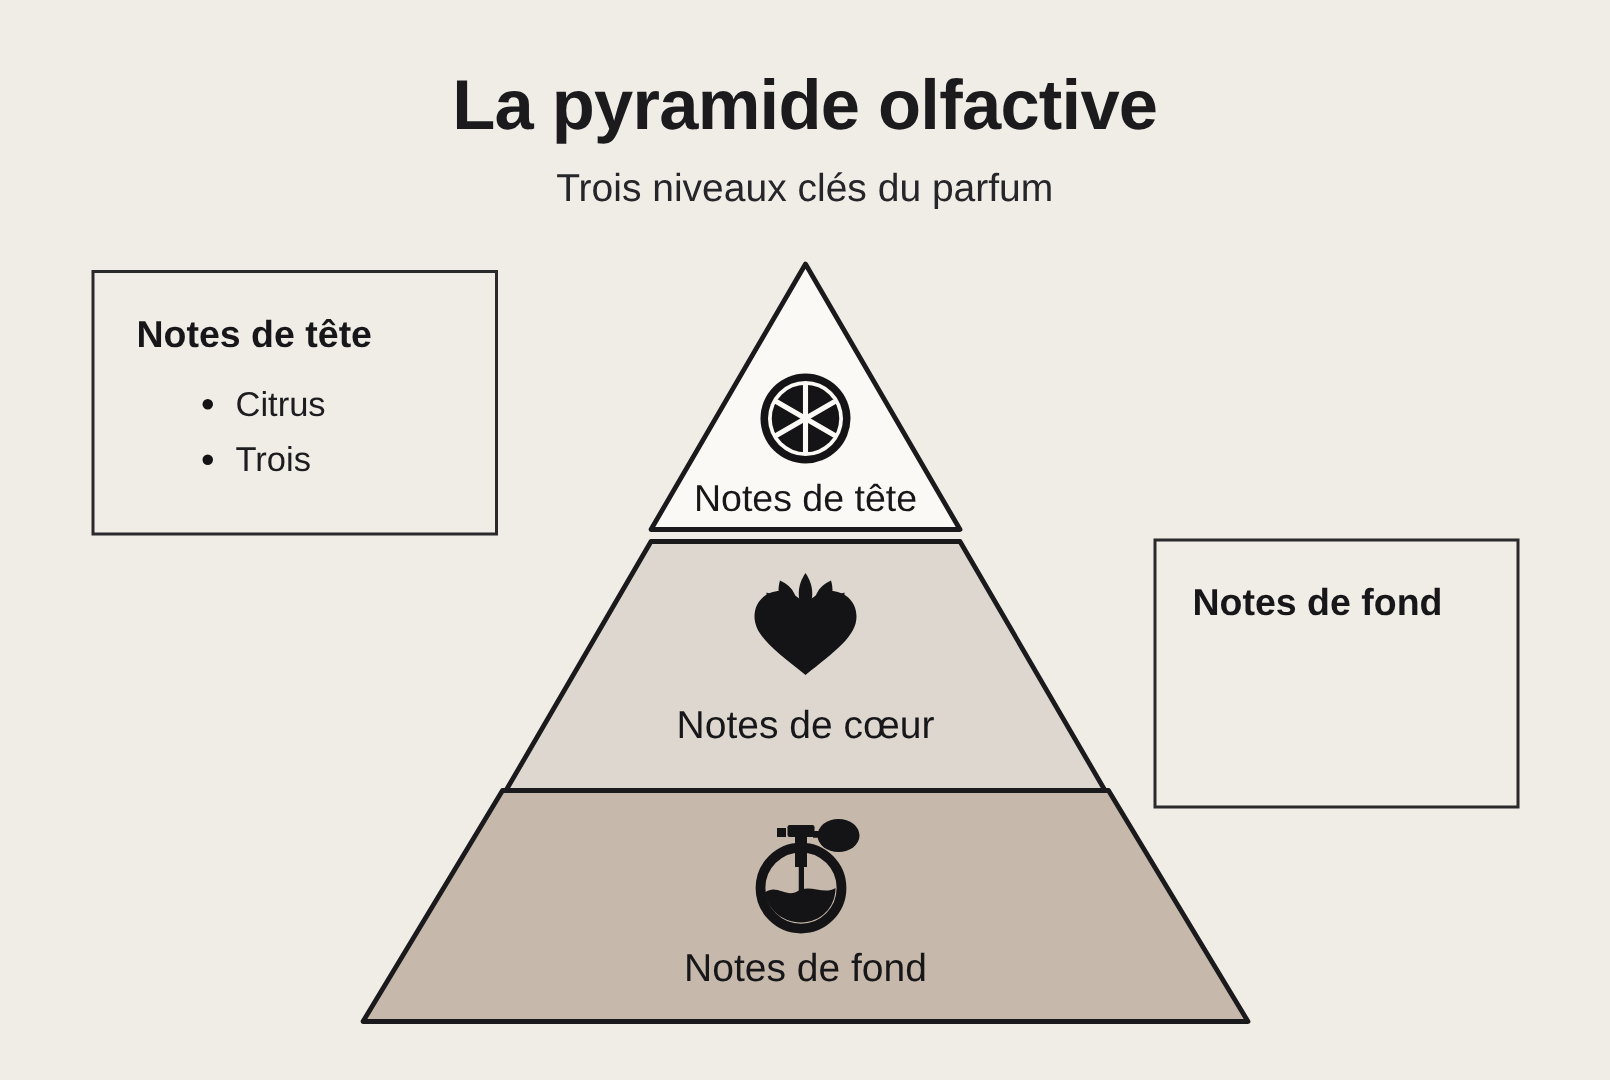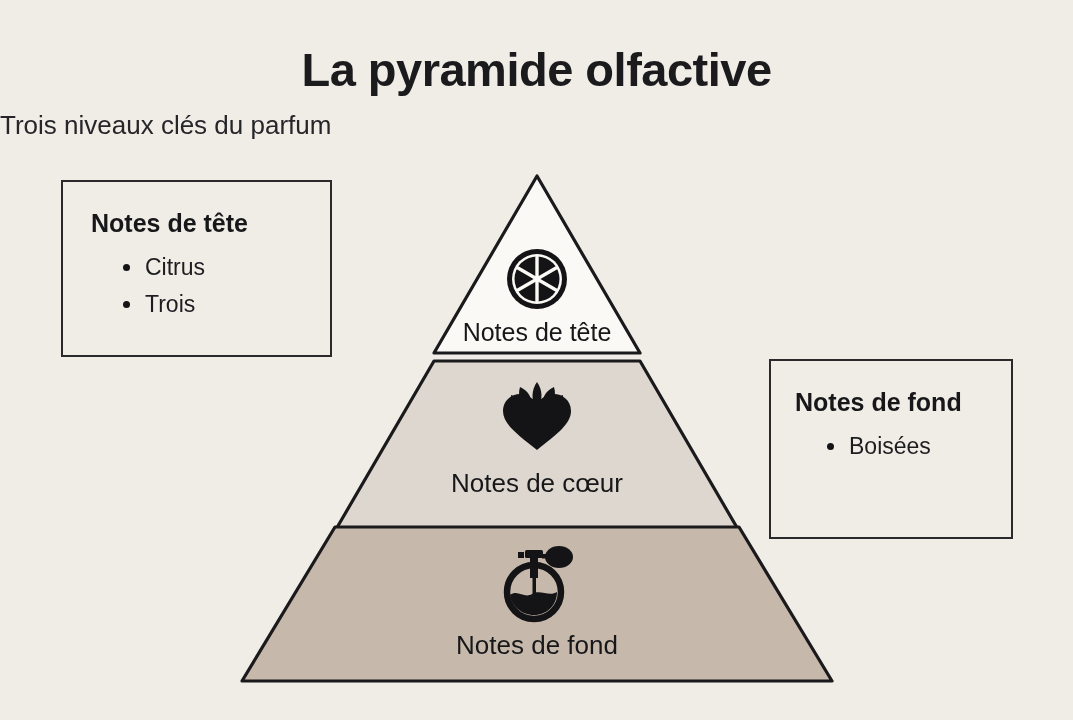--- a/index.html
+++ b/index.html
@@ -32,20 +32,21 @@
     font-weight: 700;
     letter-spacing: -0.5px;
     color: #1b1b1e;
     line-height: 1.1;
   }
   .subtitle {
     position: absolute;
     left: 0;
     top: 110px;
     width: 1073px;
+    text-align: center;
     font-size: 26px;
     font-weight: 400;
     color: #26262a;
     line-height: 1.2;
   }
 
   
   #pyramid-svg {
     position: absolute;
     left: 0;
@@ -87,21 +88,21 @@
     padding: 26px 0 0 24px;
   }
   .box-heading {
     font-size: 25px;
     font-weight: 700;
     color: #17171a;
     margin: 0 0 10px 0;
     line-height: 1.25;
   }
   .box-list {
-    margin: 0;
+    margin: 12px;
     padding: 0 0 0 32px;
     list-style: none;
   }
   .box-list li {
     font-size: 23px;
     color: #1d1d20;
     line-height: 1.6;
     position: relative;
     padding-left: 22px;
   }
@@ -189,17 +190,16 @@
     <div class="box-heading">Notes de tête</div>
     <ul class="box-list">
       <li>Citrus</li>
       <li>Trois</li>
     </ul>
   </div>
 
   <div class="info-box" id="box-base">
     <div class="box-heading">Notes de fond</div>
     <ul class="box-list">
-      <li>Boisées</li>
     </ul>
   </div>
 
 </div>
 
 </body></html>

